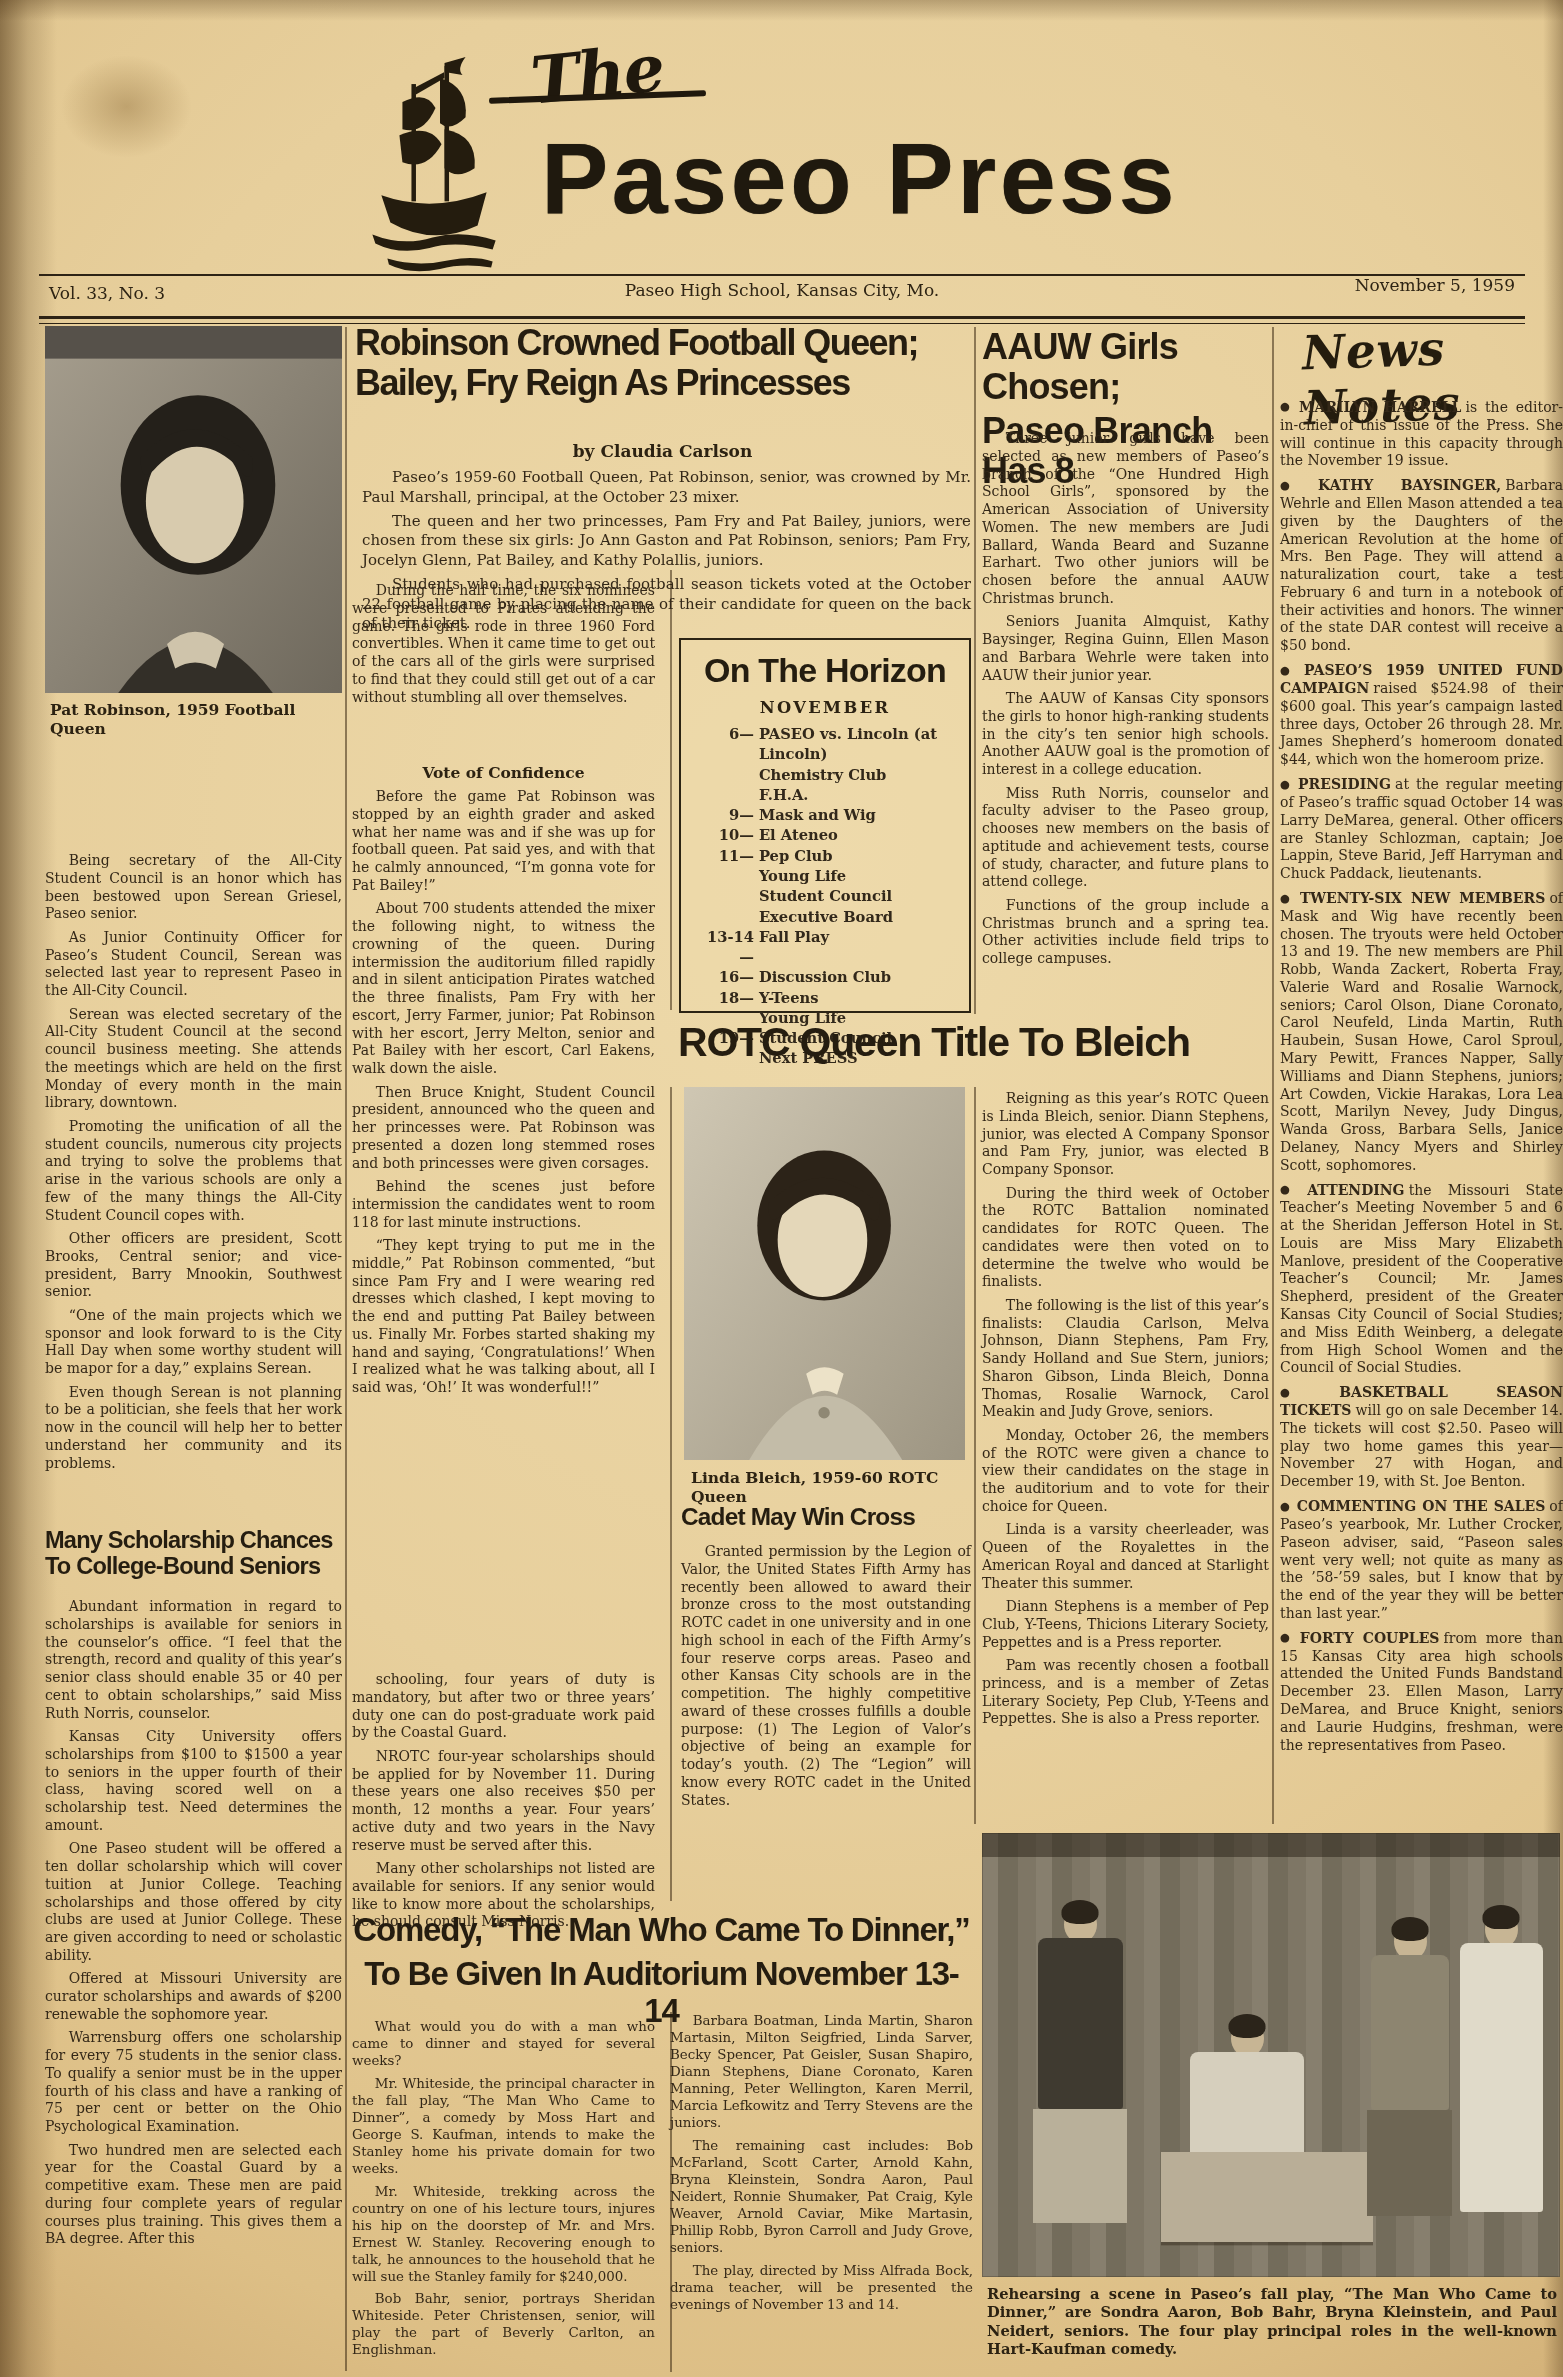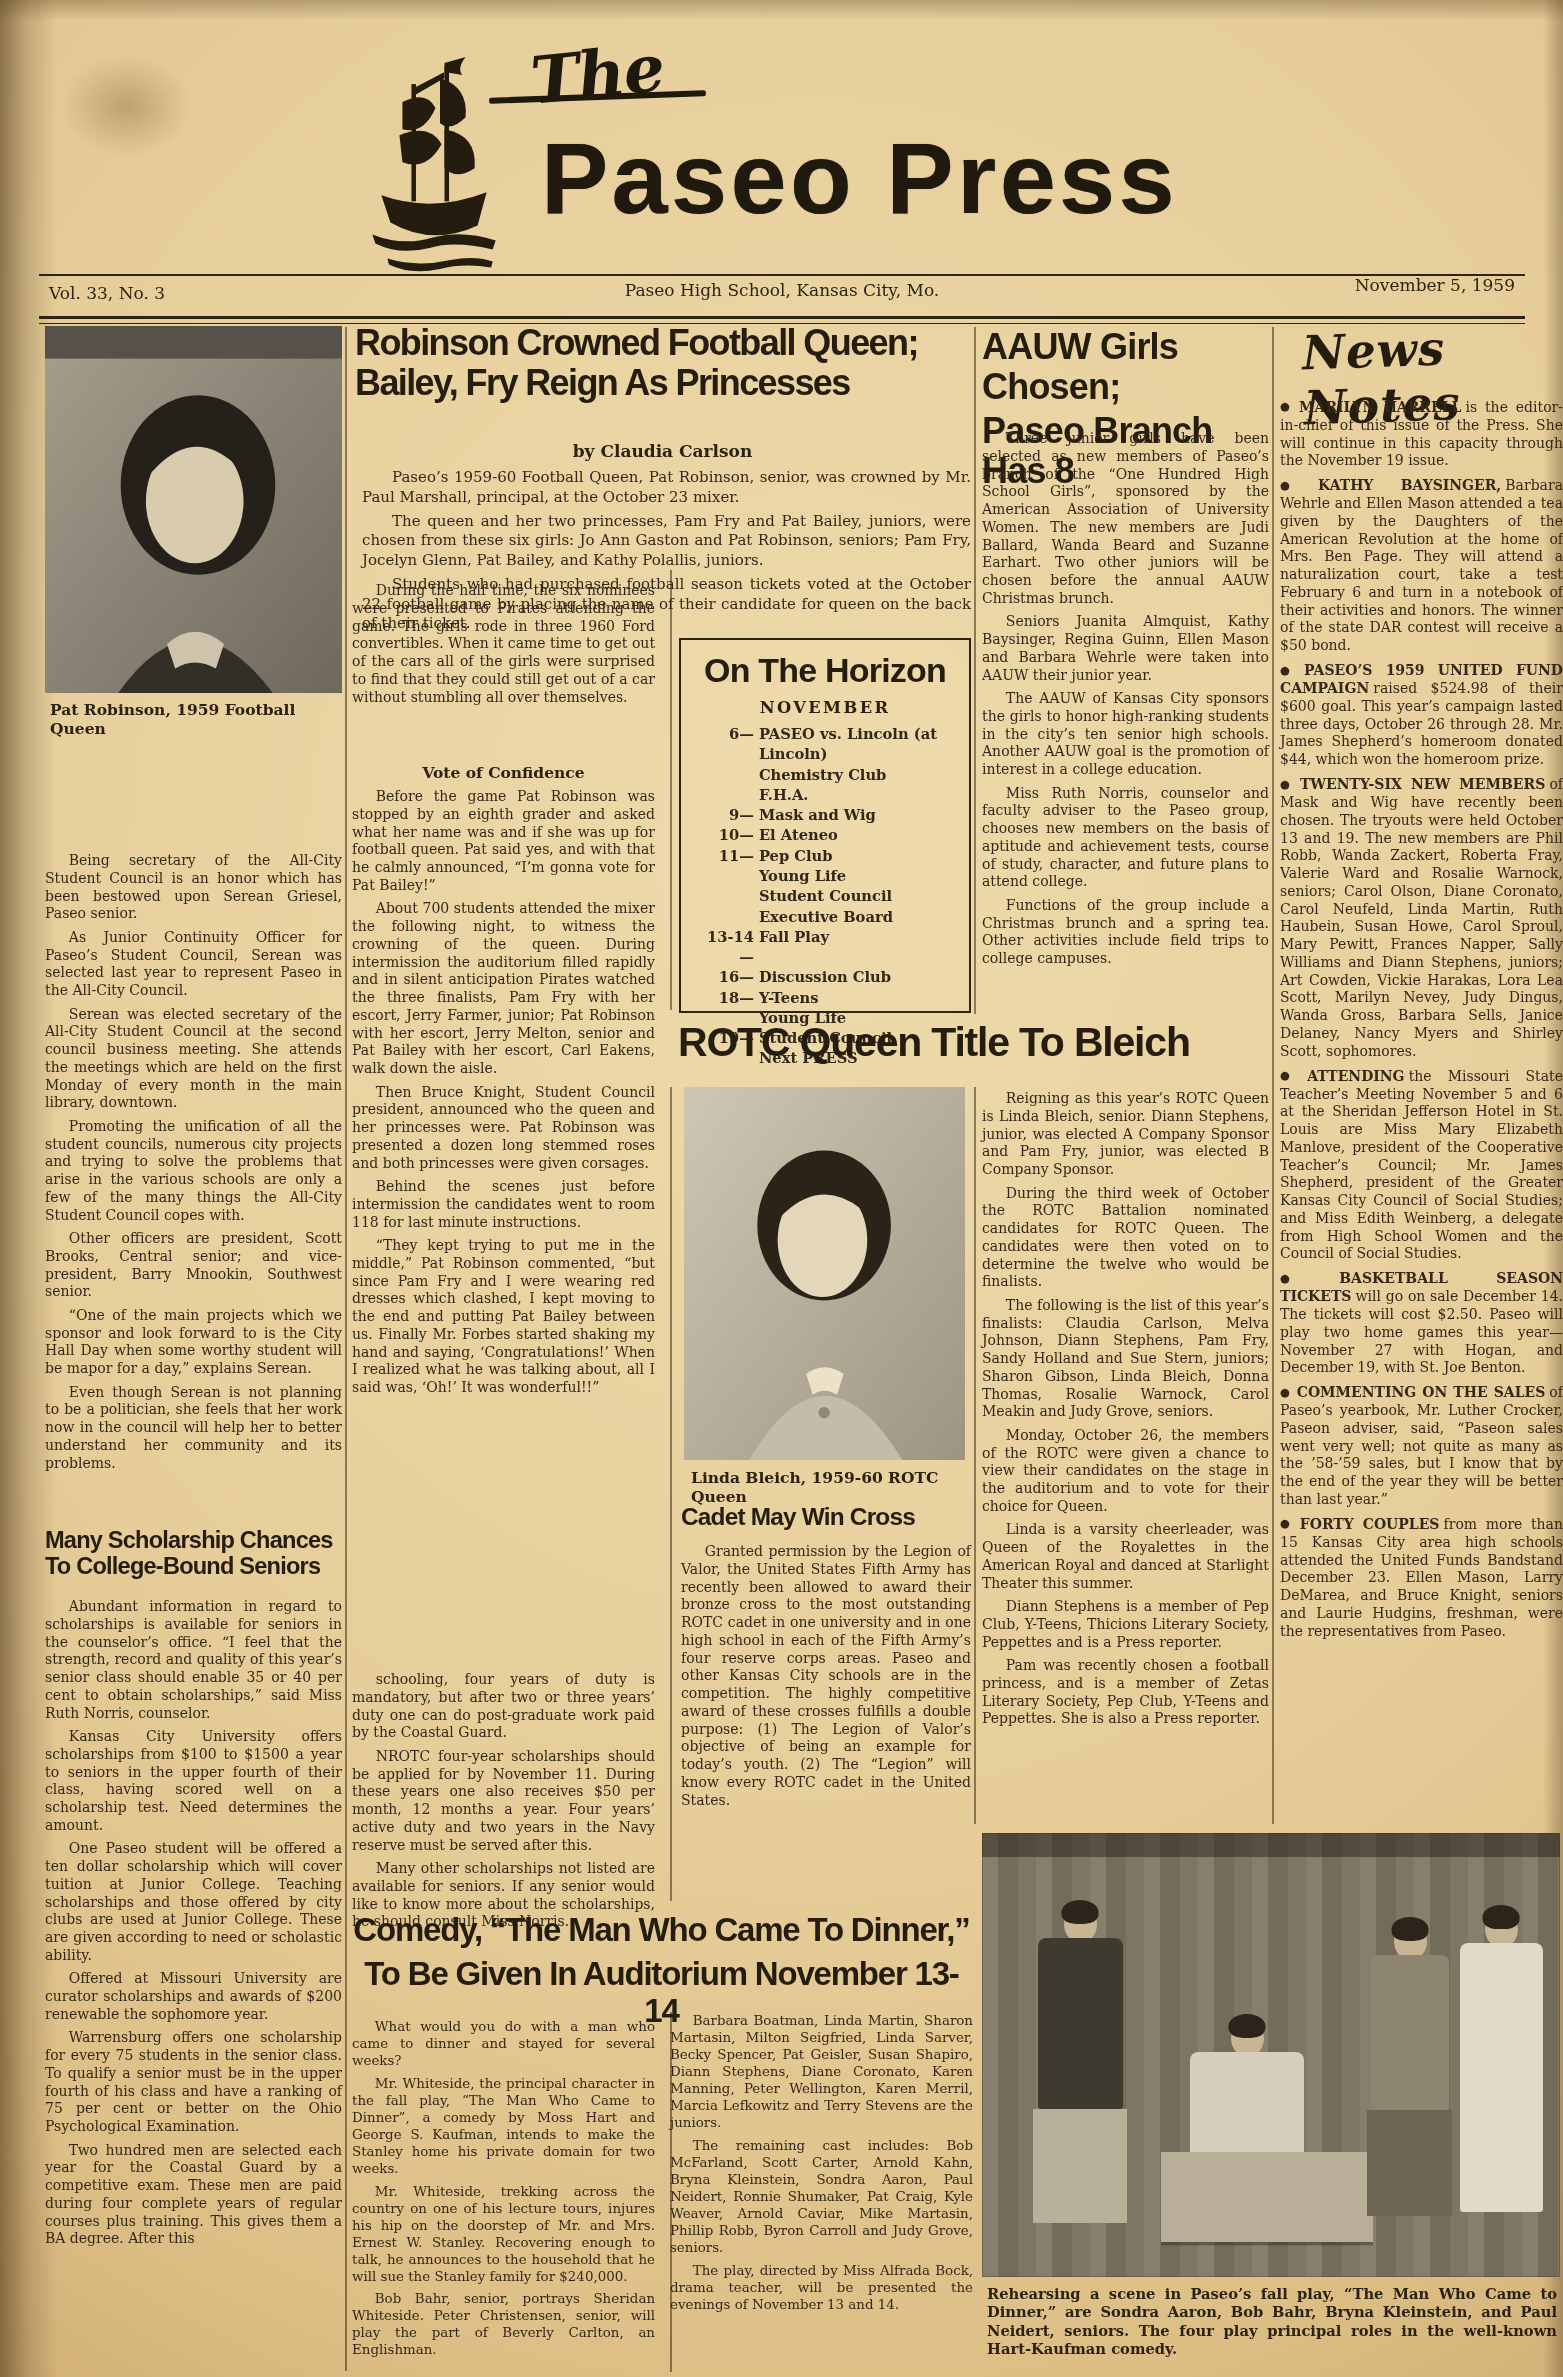--- a/index.html
+++ b/index.html
@@ -274,20 +274,21 @@
   <div class="abs hl" style="left:681px;top:1504px;width:290px;font-size:24.4px;">Cadet May Win Cross</div>
   <div class="abs bt" style="left:681px;top:1543px;width:290px;">
       <p>Granted permission by the Legion of Valor, the United States Fifth Army has recently been allowed to award their bronze cross to the most outstanding ROTC cadet in one university and in one high school in each of the Fifth Army’s four reserve corps areas. Paseo and other Kansas City schools are in the competition. The highly competitive award of these crosses fulfills a double purpose: (1) The Legion of Valor’s objective of being an example for today’s youth. (2) The “Legion” will know every ROTC cadet in the United States.</p>
     </div>
 
   <div class="abs nn-title" style="left:1303px;top:321px;">News Notes</div>
   <div class="abs" style="left:1280px;top:399px;width:283px;">
     <p class="note"><span class="nn-bullet">●</span><b>MARILYN HARRELL</b><span>is the editor-in-chief of this issue of the Press. She will continue in this capacity through the November 19 issue.</span></p>
     <p class="note"><span class="nn-bullet">●</span><b>KATHY BAYSINGER,</b><span>Barbara Wehrle and Ellen Mason attended a tea given by the Daughters of the American Revolution at the home of Mrs. Ben Page. They will attend a naturalization court, take a test February 6 and turn in a notebook of their activities and honors. The winner of the state DAR contest will receive a $50 bond.</span></p>
     <p class="note"><span class="nn-bullet">●</span><b>PASEO’S 1959 UNITED FUND CAMPAIGN</b><span>raised $524.98 of their $600 goal. This year’s campaign lasted three days, October 26 through 28. Mr. James Shepherd’s homeroom donated $44, which won the homeroom prize.</span></p>
+    <p class="note"><span class="nn-bullet">●</span><b>PRESIDING</b><span>at the regular meeting of Paseo’s traffic squad October 14 was Larry DeMarea, general. Other officers are Stanley Schlozman, captain; Joe Lappin, Steve Barid, Jeff Harryman and Chuck Paddack, lieutenants.</span></p>
     <p class="note"><span class="nn-bullet">●</span><b>TWENTY-SIX NEW MEMBERS</b><span>of Mask and Wig have recently been chosen. The tryouts were held October 13 and 19. The new members are Phil Robb, Wanda Zackert, Roberta Fray, Valerie Ward and Rosalie Warnock, seniors; Carol Olson, Diane Coronato, Carol Neufeld, Linda Martin, Ruth Haubein, Susan Howe, Carol Sproul, Mary Pewitt, Frances Napper, Sally Williams and Diann Stephens, juniors; Art Cowden, Vickie Harakas, Lora Lea Scott, Marilyn Nevey, Judy Dingus, Wanda Gross, Barbara Sells, Janice Delaney, Nancy Myers and Shirley Scott, sophomores.</span></p>
     <p class="note"><span class="nn-bullet">●</span><b>ATTENDING</b><span>the Missouri State Teacher’s Meeting November 5 and 6 at the Sheridan Jefferson Hotel in St. Louis are Miss Mary Elizabeth Manlove, president of the Cooperative Teacher’s Council; Mr. James Shepherd, president of the Greater Kansas City Council of Social Studies; and Miss Edith Weinberg, a delegate from High School Women and the Council of Social Studies.</span></p>
     <p class="note"><span class="nn-bullet">●</span><b>BASKETBALL SEASON TICKETS</b><span>will go on sale December 14. The tickets will cost $2.50. Paseo will play two home games this year—November 27 with Hogan, and December 19, with St. Joe Benton.</span></p>
     <p class="note"><span class="nn-bullet">●</span><b>COMMENTING ON THE SALES</b><span>of Paseo’s yearbook, Mr. Luther Crocker, Paseon adviser, said, “Paseon sales went very well; not quite as many as the ’58-’59 sales, but I know that by the end of the year they will be better than last year.”</span></p>
     <p class="note"><span class="nn-bullet">●</span><b>FORTY COUPLES</b><span>from more than 15 Kansas City area high schools attended the United Funds Bandstand December 23. Ellen Mason, Larry DeMarea, and Bruce Knight, seniors and Laurie Hudgins, freshman, were the representatives from Paseo.</span></p>
   </div>
 
   <div class="abs hl" style="left:350px;top:1912px;width:623px;font-size:33px;text-align:center;letter-spacing:-1.2px;">
     <div>Comedy, “The Man Who Came To Dinner,”</div>
     <div style="margin-top:8.1px;">To Be Given In Auditorium November 13-14</div>

